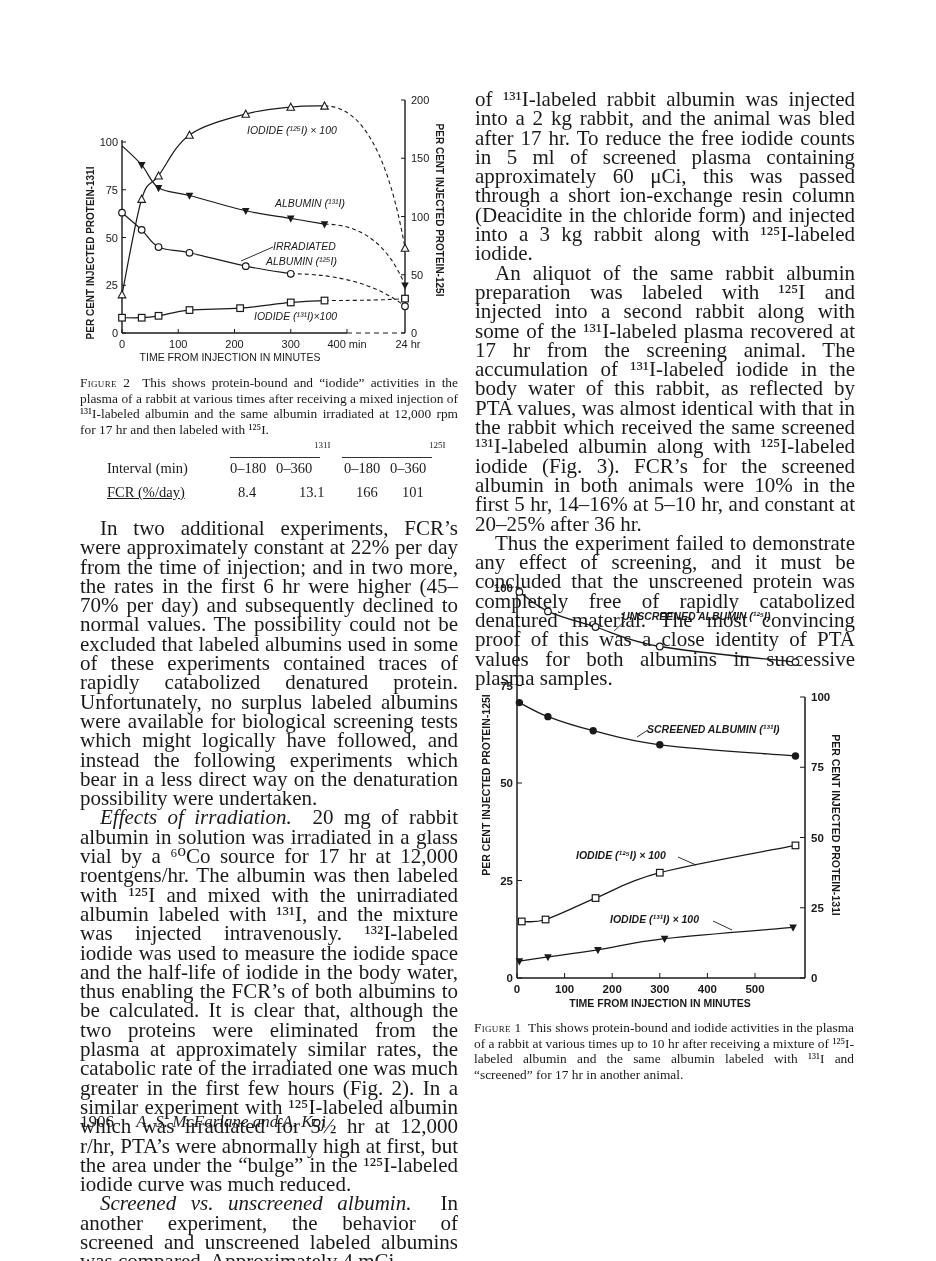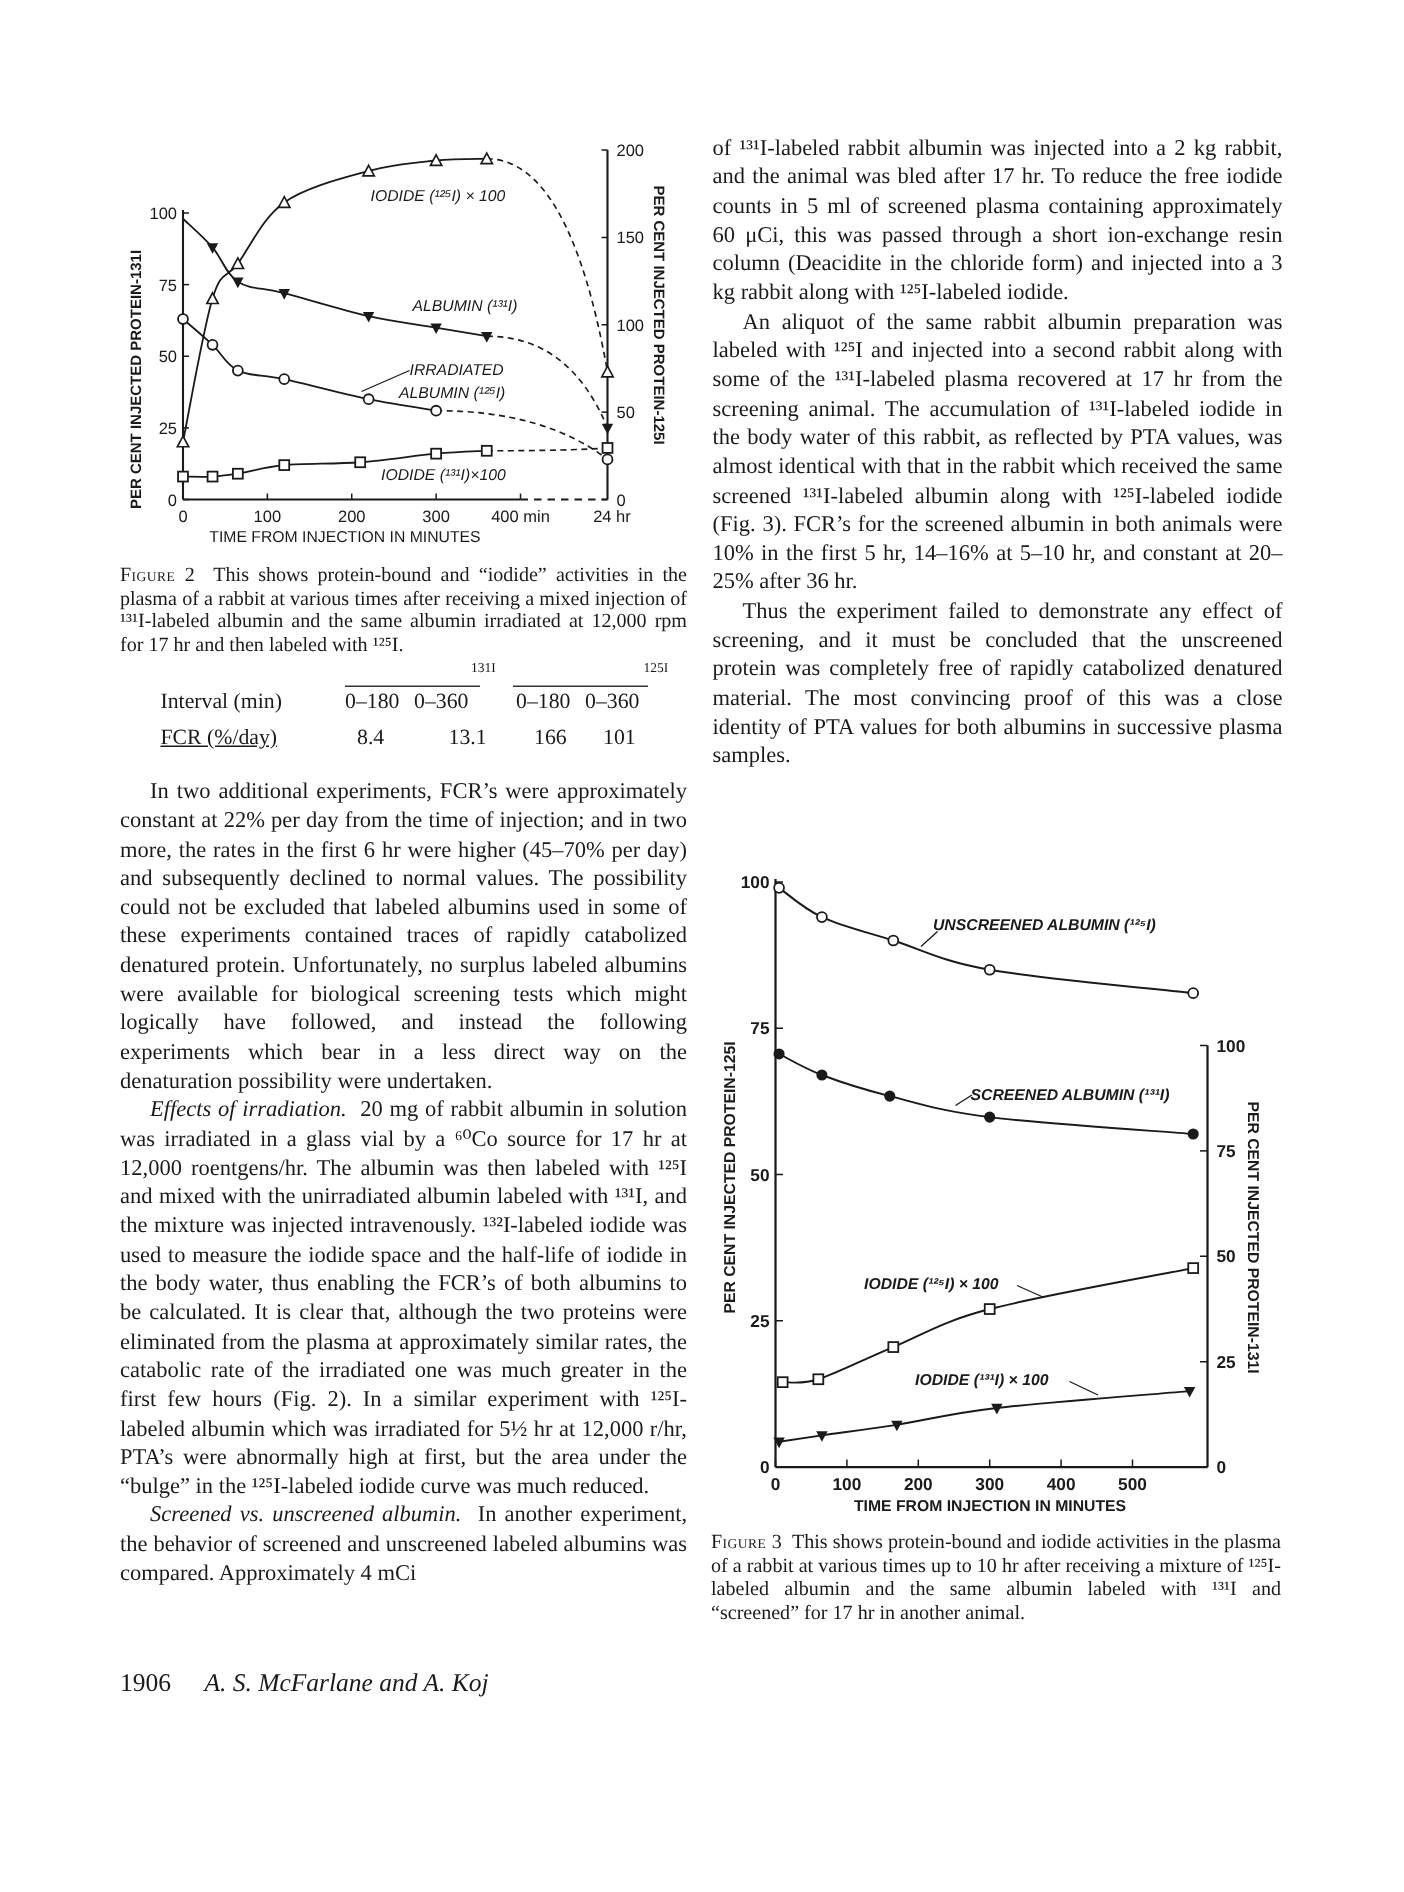--- a/index.html
+++ b/index.html
@@ -1,18 +1,18 @@
 <!DOCTYPE html>
 <html><head>
 <meta charset="utf-8">
 <style>
   html, body { margin:0; padding:0; background:#ffffff; }
   body { width:936px; height:1261px; position:relative; overflow:hidden; color:#1a1a1a;
          font-family:"Liberation Serif","DejaVu Serif",serif; }
-  .col { position:absolute; font-size:15px; line-height:19.3px; text-align:justify; }
+  .col { position:absolute; font-size:21px; line-height:19.3px; text-align:justify; }
   .col p { margin:0; text-indent:0; }
   .col p.ind { text-indent:20px; }
   .col p + p { margin-top:0; }
   .caption { position:absolute; font-size:13.4px; line-height:15.6px; text-align:justify; }
   .caption .sc { font-variant:small-caps; letter-spacing:0.3px; }
   .fig { position:absolute; }
   .fig svg { display:block; }
   .fig text { font-family:"Liberation Sans","DejaVu Sans",sans-serif; fill:#1a1a1a; }
   .fcr { position:absolute; font-size:14.5px; }
   .fcr .row { position:absolute; white-space:nowrap; }
@@ -315,20 +315,20 @@
       <text x="177" y="158" font-size="10.5" font-style="italic" font-weight="bold">SCREENED ALBUMIN (¹³¹I)</text>
       <line x1="178" y1="155" x2="167" y2="162" stroke="#1a1a1a" stroke-width="0.9"></line>
       <text x="106" y="284" font-size="10.5" font-style="italic" font-weight="bold">IODIDE (¹²⁵I) × 100</text>
       <line x1="208" y1="282" x2="226" y2="290" stroke="#1a1a1a" stroke-width="0.9"></line>
       <text x="140" y="348" font-size="10.5" font-style="italic" font-weight="bold">IODIDE (¹³¹I) × 100</text>
       <line x1="243" y1="346" x2="262" y2="355" stroke="#1a1a1a" stroke-width="0.9"></line>
     </svg>
 </div>
 
 <div class="caption" style="left:474px;top:1020px;width:380px;">
-  <span class="sc">Figure 3</span>&nbsp;
+  <span class="sc">Figure 1</span>&nbsp;
   <span>This shows protein-bound and iodide activities in the plasma of a rabbit at various times up to 10 hr after receiving a mixture of ¹²⁵I-labeled albumin and the same albumin labeled with ¹³¹I and “screened” for 17 hr in another animal.</span>
 </div>
 
 <div class="footer">
   <span>1906</span>
   <span class="auth">A. S. McFarlane and A. Koj</span>
 </div>
 
 </body></html>

